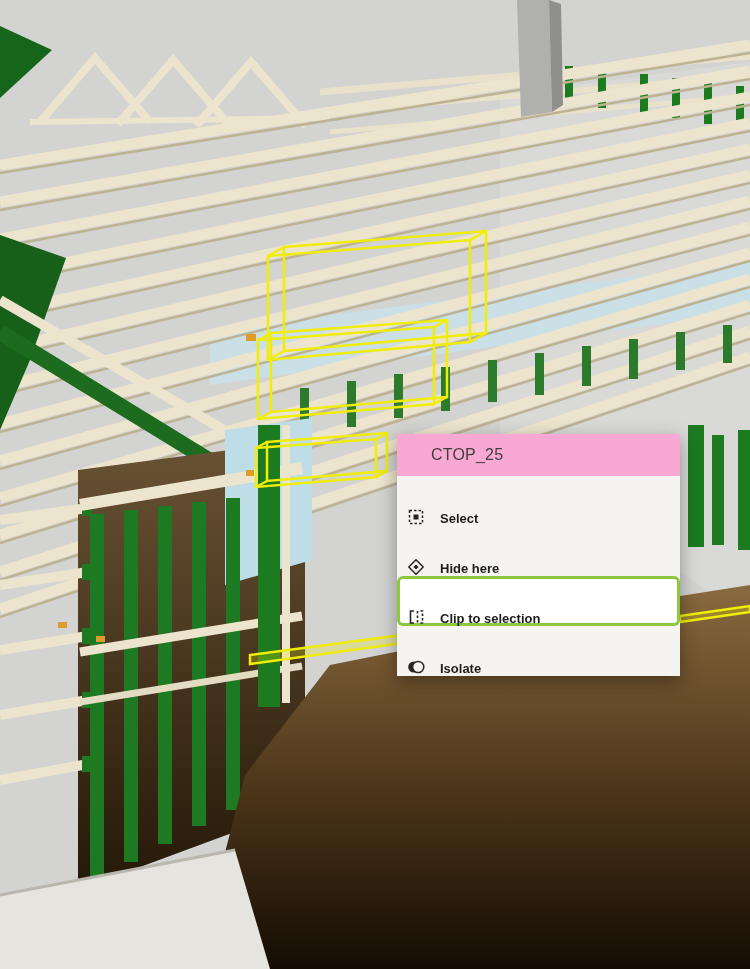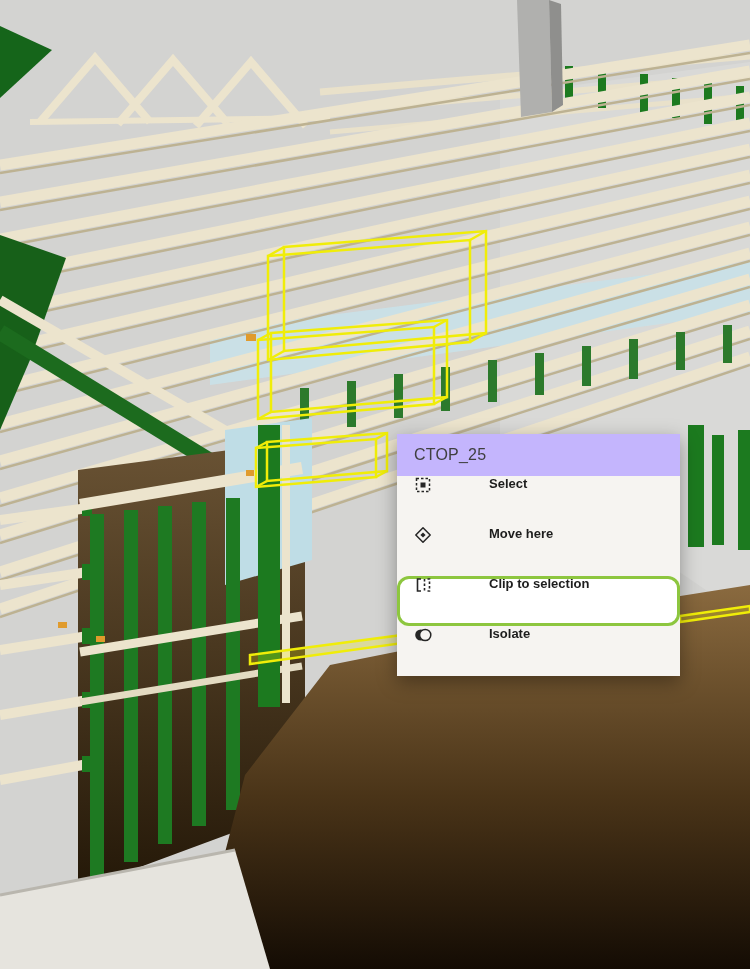--- a/index.html
+++ b/index.html
@@ -6,47 +6,46 @@
   body{width:750px;height:969px;font-family:"Liberation Sans",sans-serif;}
   #stage{position:relative;width:750px;height:969px;overflow:hidden;background:#d3d3d1;}
   #scene{position:absolute;left:0;top:0;}
   
   .context-menu{
     position:absolute;left:397px;top:434px;width:283px;
     background:#f6f4f1;
     box-shadow:0 6px 18px rgba(0,0,0,.35);
   }
   .menu-header{
-    background:#c4b5fd;
-    padding:12px 17px;
+    background:#f9a8d4;
+    padding:12px 34px;
     font-size:16px;
     color:#3f3f3f;
     letter-spacing:.2px;
   }
   .menu-item{
-    display:flex;align-items:flex-start;
+    display:flex;align-items:flex-end;
     height:50px;
-    padding:0 17px;
+    padding:0 10px;
     cursor:pointer;
     box-sizing:border-box;
-    gap:42px;
   }
   .menu-item .mi-icon{
     width:18px;height:18px;flex:0 0 18px;
     margin-right:15px;
     display:inline-flex;align-items:center;justify-content:center;
   }
   .menu-item .mi-label{
     font-size:13px;
     font-weight:700;
     color:#1d1d1d;
   }
   .menu-item.highlighted{
     box-shadow:inset 0 0 0 3px #8dc63f;
-    border-radius:12px;
+    border-radius:6px;
     background:#ffffff;
   }
   .mi-icon svg{display:block;}
 </style>
 </head>
 <body>
 
 <div id="stage">
 
   <svg id="scene" width="750" height="969" viewBox="0 0 750 969">
@@ -235,21 +234,21 @@
     </div>
 
 
     <div class="menu-item">
       <span class="mi-icon">
         <svg width="18" height="18" viewBox="0 0 18 18">
           <path d="M9 1.8 L16.2 9 L9 16.2 L1.8 9 Z" fill="none" stroke="#262626" stroke-width="1.5" stroke-linejoin="round"></path>
           <path d="M9 6.4 L11.6 9 L9 11.6 L6.4 9 Z" fill="#262626"></path>
         </svg>
       </span>
-      <span class="mi-label">Move here</span>
+      <span class="mi-label">Hide here</span>
     </div>
 
     <div class="menu-item highlighted">
       <span class="mi-icon">
         <svg width="18" height="18" viewBox="0 0 18 18">
           <path d="M7 3 H3.5 V15 H7" fill="none" stroke="#262626" stroke-width="1.6"></path>
           <line x1="10.5" y1="3" x2="10.5" y2="15" stroke="#262626" stroke-width="1.6" stroke-dasharray="2.5 2"></line>
           <path d="M13.5 3 H15.5 V15 H13.5" fill="none" stroke="#262626" stroke-width="1.6" stroke-dasharray="2.5 2"></path>
         </svg>
       </span>

